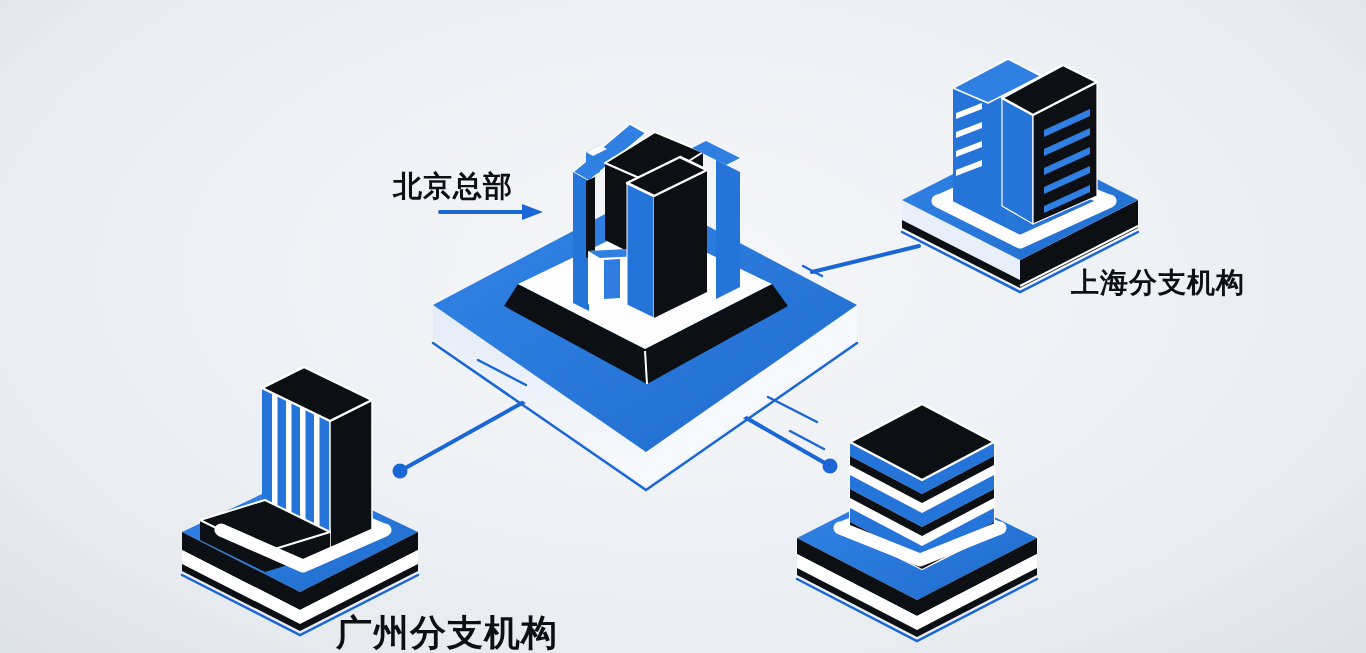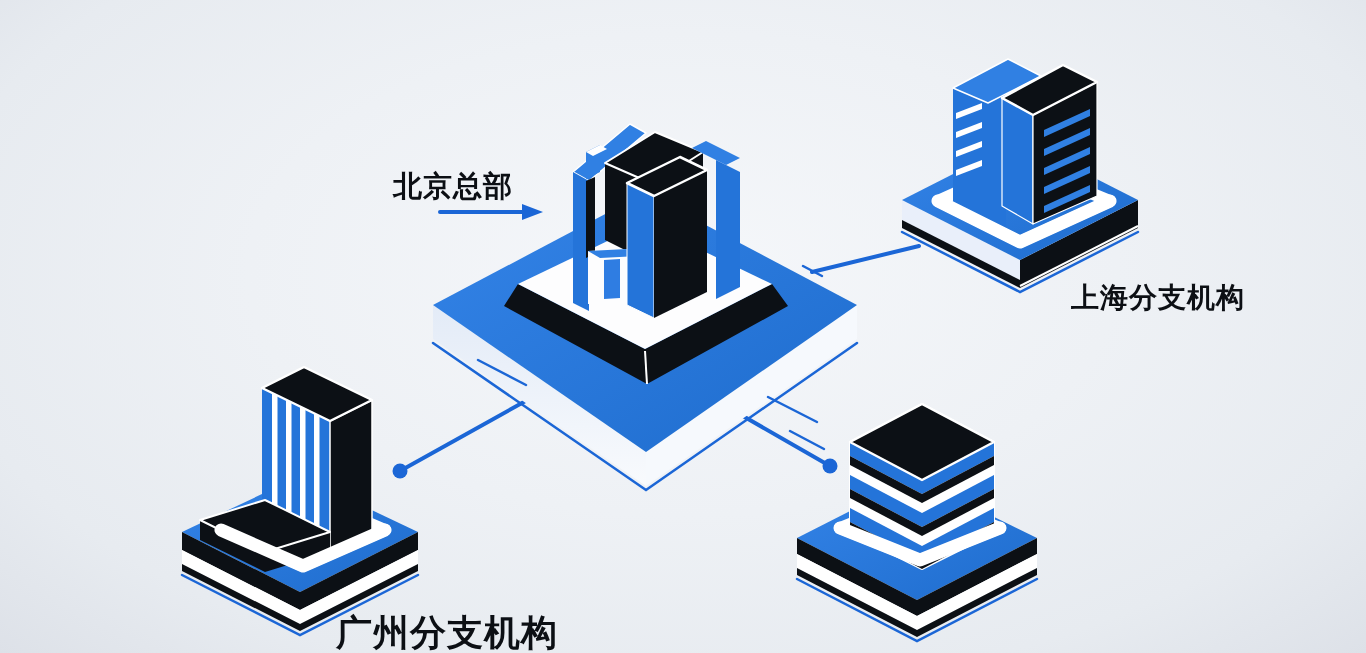--- a/index.html
+++ b/index.html
@@ -13,21 +13,21 @@
   .scene{position:absolute;left:0;top:0;}
   .node-label{
     position:absolute;
     font-weight:700;
     color:var(--label,#0c0f14);
     letter-spacing:1px;
     white-space:nowrap;
     font-family:"Liberation Sans", sans-serif;
   }
   .lbl-hub{left:393px;top:167px;font-size:29px;}
-  .lbl-sh{left:1071px;top:279px;font-size:28px;}
+  .lbl-sh{left:1071px;top:264px;font-size:28px;}
   .lbl-gz{left:336px;top:609px;font-size:36px;}
   .lbl-cd{left:962px;top:609px;font-size:28px;}
 
   
   .fb{fill:var(--blue,#2474d9);}
   .fb2{fill:var(--blue-bright,#3080e3);}
   .fk{fill:var(--black,#0c1015);}
   .fw{fill:#ffffff;}
   .fwp{fill:#fdfdfe;}
   .fl{fill:var(--panel-light,#edf2fa);}

